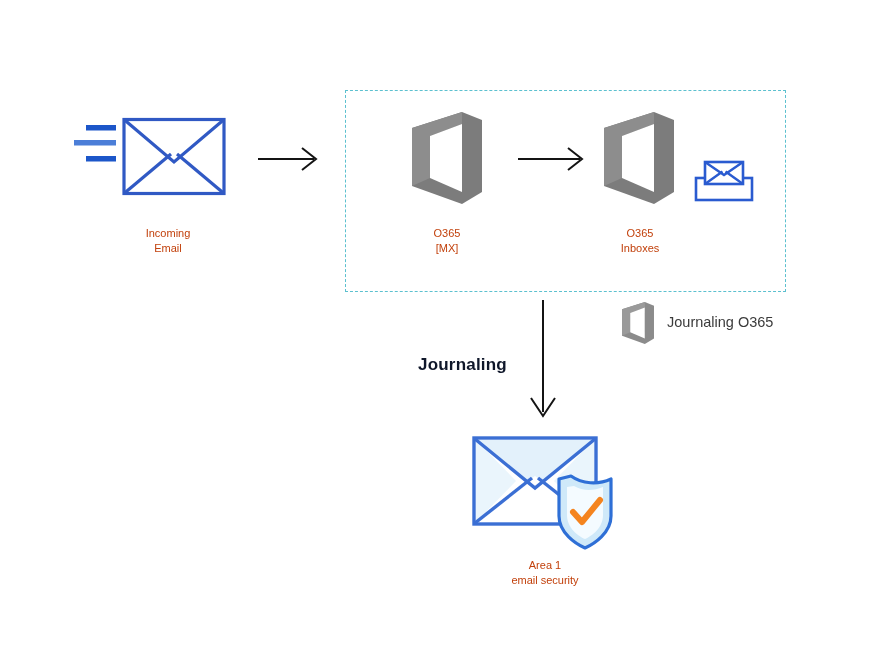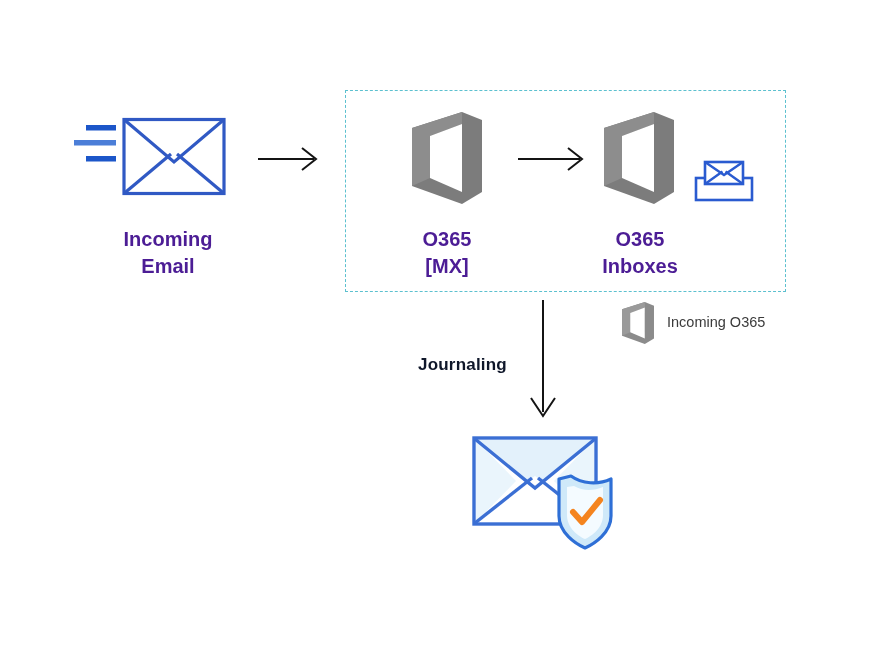--- a/index.html
+++ b/index.html
@@ -16,26 +16,25 @@
     position: relative;
     width: 886px;
     height: 653px;
     background: #ffffff;
     overflow: hidden;
   }
   .node { position: absolute; }
   .caption {
     position: absolute;
     text-align: center;
-    color: #4c1d95;
-    font-size: 20px;
+    color: #c2410c;
+    font-size: 11px;
     line-height: 1.35;
     white-space: pre-line;
     font-family: "Liberation Sans", sans-serif;
-    font-weight: bold;
   }
   .zone-box {
     position: absolute;
     box-sizing: border-box;
     border: 1.6px dashed #5cc0cf;
     background: transparent;
   }
   .journal-label {
     position: absolute;
     color: #0f172a;
@@ -124,21 +123,21 @@
   </div>
 
   <div class="node" style="left:620px; top:302px;">
     <svg width="36" height="42" viewBox="0 0 78 92">
       <path d="M54 0 L4 16 L4 74 L54 92 L74 80 L74 8 Z" fill="#8b8b8b"></path>
       <path d="M54 0 L4 16 L4 74 L22 66 L22 24 L54 12 Z" fill="#9a9a9a"></path>
       <path d="M22 24 L54 12 L54 80 L22 66 Z" fill="#ffffff"></path>
       <path d="M54 12 L54 80 L60 76 L60 10 Z" fill="#8b8b8b"></path>
     </svg>
   </div>
-  <div class="legend-label" style="left:667px; top:314px;">Incoming O365</div>
+  <div class="legend-label" style="left:667px; top:314px;">Journaling O365</div>
 
   <div class="node" style="left:528px; top:300px;">
     <svg width="30" height="118" viewBox="0 0 30 118">
       <line x1="15" y1="0" x2="15" y2="112" stroke="#141414" stroke-width="2"></line>
       <path d="M3 98 L15 116 L27 98" fill="none" stroke="#141414" stroke-width="2"></path>
     </svg>
   </div>
   <div class="journal-label" style="left:418px; top:355px;">Journaling</div>
 
   <div class="node" style="left:470px; top:432px;">
@@ -156,14 +155,16 @@
       <path d="M125 91 L68 46" fill="none" stroke="#3b6fd4" stroke-width="3.4"></path>
 
       <path d="M101 44 C112 52 128 53 141 47 L141 84 C141 101 124 112 115 116
                C106 112 89 101 89 84 L89 47 Z" fill="#cfe9f9" stroke="#2e6fd6" stroke-width="3.2" stroke-linejoin="round"></path>
       <path d="M104 54 C113 59 123 59 133 55 L133 83 C133 96 122 104 115 107
                C108 104 97 96 97 83 L97 55 Z" fill="#f4fbff" stroke="none"></path>
 
       <path d="M103 80 L112 90 L130 68" fill="none" stroke="#f4841f" stroke-width="6" stroke-linecap="round" stroke-linejoin="round"></path>
     </svg>
   </div>
+  <div class="caption" style="left:445px; top:558px; width:200px;">Area 1
+email security</div>
 
 </div>
 
 </body></html>

